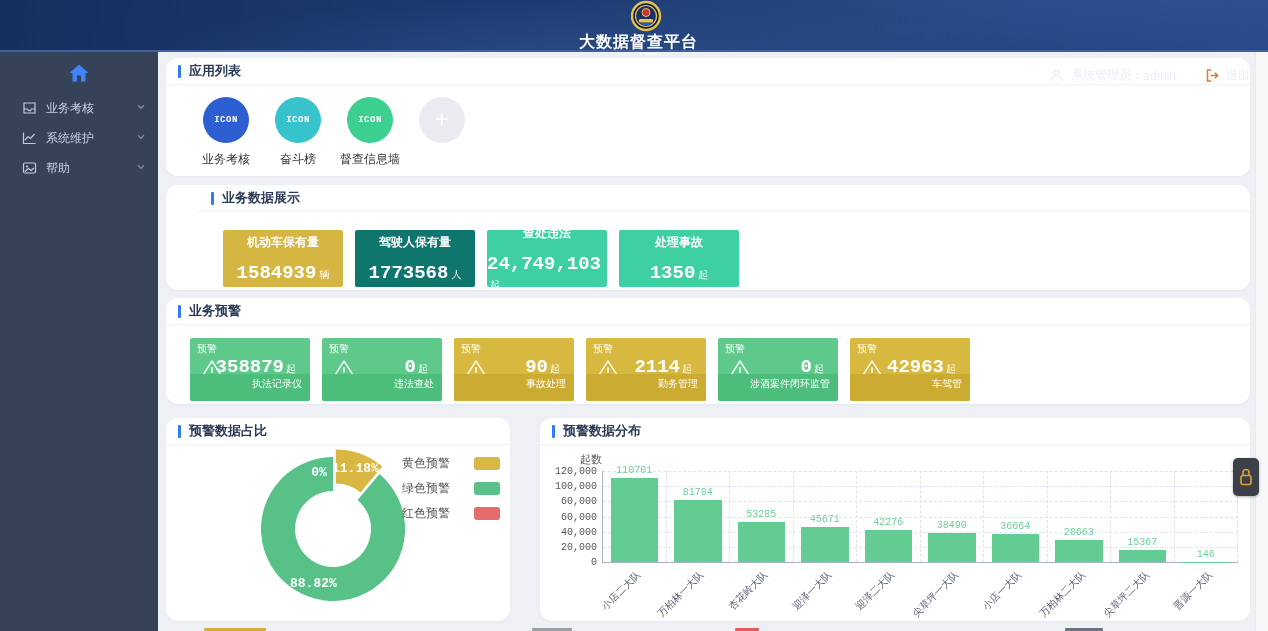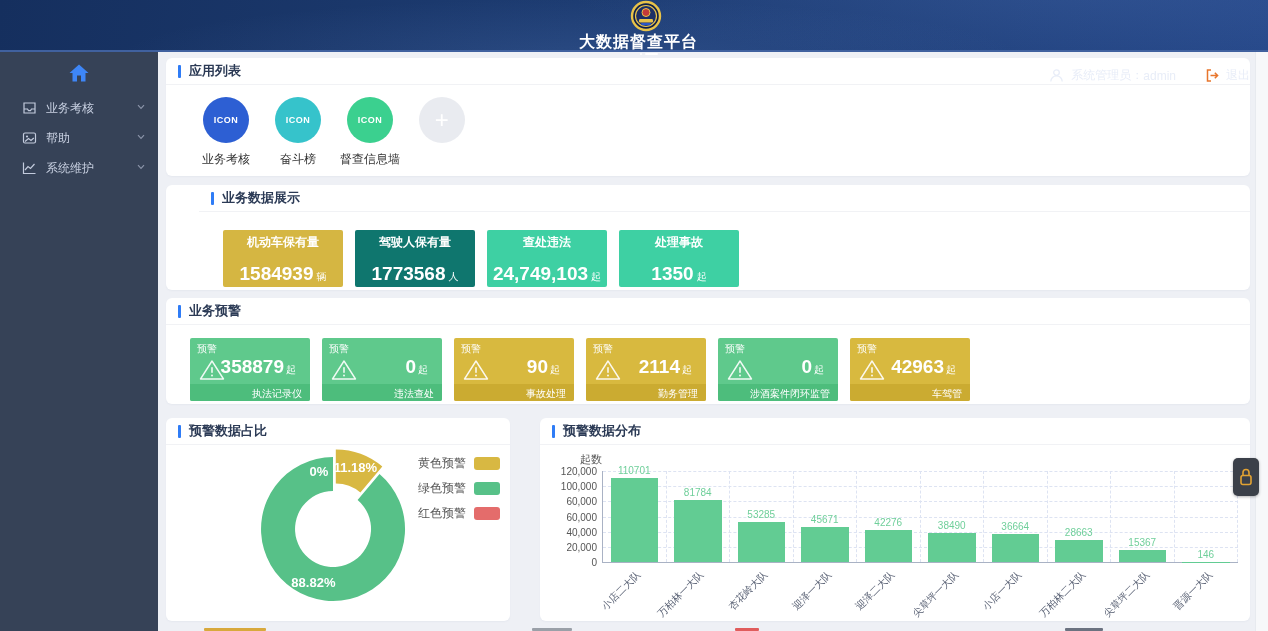--- a/index.html
+++ b/index.html
@@ -36,21 +36,21 @@
   .home-btn { display:flex; justify-content:center; padding:12px 0 10px; cursor:pointer; }
   .menu-item {
     height:28px; display:flex; align-items:center; padding-left:22px;
     color:#c9d1e2; font-size:12px; cursor:pointer; position:relative; margin-top:2px;
   }
   .menu-item .mi-icon { margin-right:9px; display:flex; }
   .menu-item .chev { position:absolute; right:13px; top:10px; }
 
   
   .main { position:absolute; left:158px; top:52px; width:1110px; height:579px; padding:6px 18px 0 8px; }
-  .panel { background:#fff; border-radius:6px; box-shadow:0 1px 2px rgba(30,50,90,.04); }
+  .panel { background:#fff; border-radius:12px; box-shadow:0 1px 2px rgba(30,50,90,.04);font-family:Liberation Mono, monospace; }
   .panel-title {
     display:flex; align-items:center; height:27px; padding:0 12px;
     font-size:13px; font-weight:bold; color:#2b3a55; border-bottom:1px solid #f1f2f5;
   }
   .panel-title .tbar { width:3px; height:13px; background:#2f7cf6; border-radius:1px; margin-right:8px; }
 
   
   .panel-apps { height:118px; margin-bottom:9px; }
   .apps-row { display:flex; padding:12px 16px 0 24px; }
   .app { width:72px; display:flex; flex-direction:column; align-items:center; cursor:pointer; }
@@ -76,31 +76,31 @@
   .panel-warning { height:106px; margin-bottom:14px; }
   .warn-row { display:flex; padding:13px 0 0 24px; }
   .warn-card {
     width:120px; height:63px; margin-right:12px; border-radius:2px; color:#fff;
     position:relative; overflow:hidden;
   }
   .warn-card .wc-tag { position:absolute; left:7px; top:4px; font-size:10px; opacity:.95; }
   .warn-card .wc-tri { position:absolute; left:9px; top:21px; }
   .warn-card .wc-val { position:absolute; right:14px; top:18px; font-size:19px; font-weight:bold; }
   .warn-card .wc-unit { font-size:10px; font-weight:normal; margin-left:2px; }
-  .warn-card .wc-strip { position:absolute; left:0; bottom:0; width:100%; height:17px; font-size:10px; text-align:right; padding:3px 8px 0 0; }
+  .warn-card .wc-strip { position:absolute; left:0; bottom:0; width:100%; height:27px; font-size:10px; text-align:right; padding:3px 8px 0 0; }
   .warn-green { background:#5fc98c; } .warn-green .wc-strip { background:#4dbd7c; }
   .warn-yellow { background:#d8b93f; } .warn-yellow .wc-strip { background:#cbab31; }
 
   
   .bottom-row { display:flex; }
   .panel-donut { width:344px; height:203px; margin-right:30px; position:relative; }
   .donut-body { position:relative; height:175px; }
   .donut-svg { position:absolute; left:86px; top:3px; }
   .donut-legend { position:absolute; right:10px; top:10px; }
-  .legend-row { display:flex; align-items:center; justify-content:flex-end; margin-bottom:8px; cursor:pointer; }
+  .legend-row { display:flex; align-items:center; justify-content:flex-end; margin-bottom:8px; cursor:pointer;gap:16px; }
   .legend-row .lg-label { font-size:12px; color:#555; }
   .legend-row .lg-swatch { width:26px; height:13px; border-radius:3px; margin-left:8px; }
 
   .panel-bars { flex:1; height:203px; position:relative; }
   .bar-body { position:relative; height:175px; }
   .bar-ylabel { position:absolute; left:40px; top:7px; font-size:11px; color:#555; }
   .bar-plot { position:absolute; left:62px; right:12px; top:26px; height:92px;
     border-left:1px solid #a9b2c4; border-bottom:1px solid #a9b2c4; display:flex; }
   .gridline { position:absolute; left:0; right:0; border-top:1px dashed #dde3f2; }
   .ytick { position:absolute; right:calc(100% + 6px); transform:translateY(-50%); font-size:10px; color:#555; white-space:nowrap; }
@@ -187,40 +187,40 @@
         <span>业务考核</span>
         <span class="chev">
           <svg width="8" height="6" viewBox="0 0 8 6">
             <path d="M1 1.2 L4 4.4 L7 1.2" fill="none" stroke="#8a93a8" stroke-width="1.2"></path>
           </svg>
         </span>
       </div>
       <div class="menu-item">
         <span class="mi-icon">
           <svg width="15" height="14" viewBox="0 0 15 14">
+            <path d="M1.5 1.5 V12.5 H13.5" fill="none" stroke="#c3cbdd" stroke-width="1.2"></path>
+            <path d="M3 9 L6 5.5 L8.5 7.5 L12.5 3" fill="none" stroke="#c3cbdd" stroke-width="1.2"></path>
+          </svg>
+        </span>
+        <span>系统维护</span>
+        <span class="chev">
+          <svg width="8" height="6" viewBox="0 0 8 6">
+            <path d="M1 1.2 L4 4.4 L7 1.2" fill="none" stroke="#8a93a8" stroke-width="1.2"></path>
+          </svg>
+        </span>
+      </div>
+      <div class="menu-item">
+        <span class="mi-icon">
+          <svg width="15" height="14" viewBox="0 0 15 14">
             <rect x="1.5" y="2" width="12" height="10" rx="1.5" fill="none" stroke="#c3cbdd" stroke-width="1.2"></rect>
             <circle cx="5" cy="5.5" r="1.1" fill="#c3cbdd"></circle>
             <path d="M3 10.5 L6.5 7.5 L9 9.5 L11.8 7" fill="none" stroke="#c3cbdd" stroke-width="1.2"></path>
           </svg>
         </span>
         <span>帮助</span>
-        <span class="chev">
-          <svg width="8" height="6" viewBox="0 0 8 6">
-            <path d="M1 1.2 L4 4.4 L7 1.2" fill="none" stroke="#8a93a8" stroke-width="1.2"></path>
-          </svg>
-        </span>
-      </div>
-      <div class="menu-item">
-        <span class="mi-icon">
-          <svg width="15" height="14" viewBox="0 0 15 14">
-            <path d="M1.5 1.5 V12.5 H13.5" fill="none" stroke="#c3cbdd" stroke-width="1.2"></path>
-            <path d="M3 9 L6 5.5 L8.5 7.5 L12.5 3" fill="none" stroke="#c3cbdd" stroke-width="1.2"></path>
-          </svg>
-        </span>
-        <span>系统维护</span>
         <span class="chev">
           <svg width="8" height="6" viewBox="0 0 8 6">
             <path d="M1 1.2 L4 4.4 L7 1.2" fill="none" stroke="#8a93a8" stroke-width="1.2"></path>
           </svg>
         </span>
       </div>
     </nav>
 </div>
 
 <div class="main">

